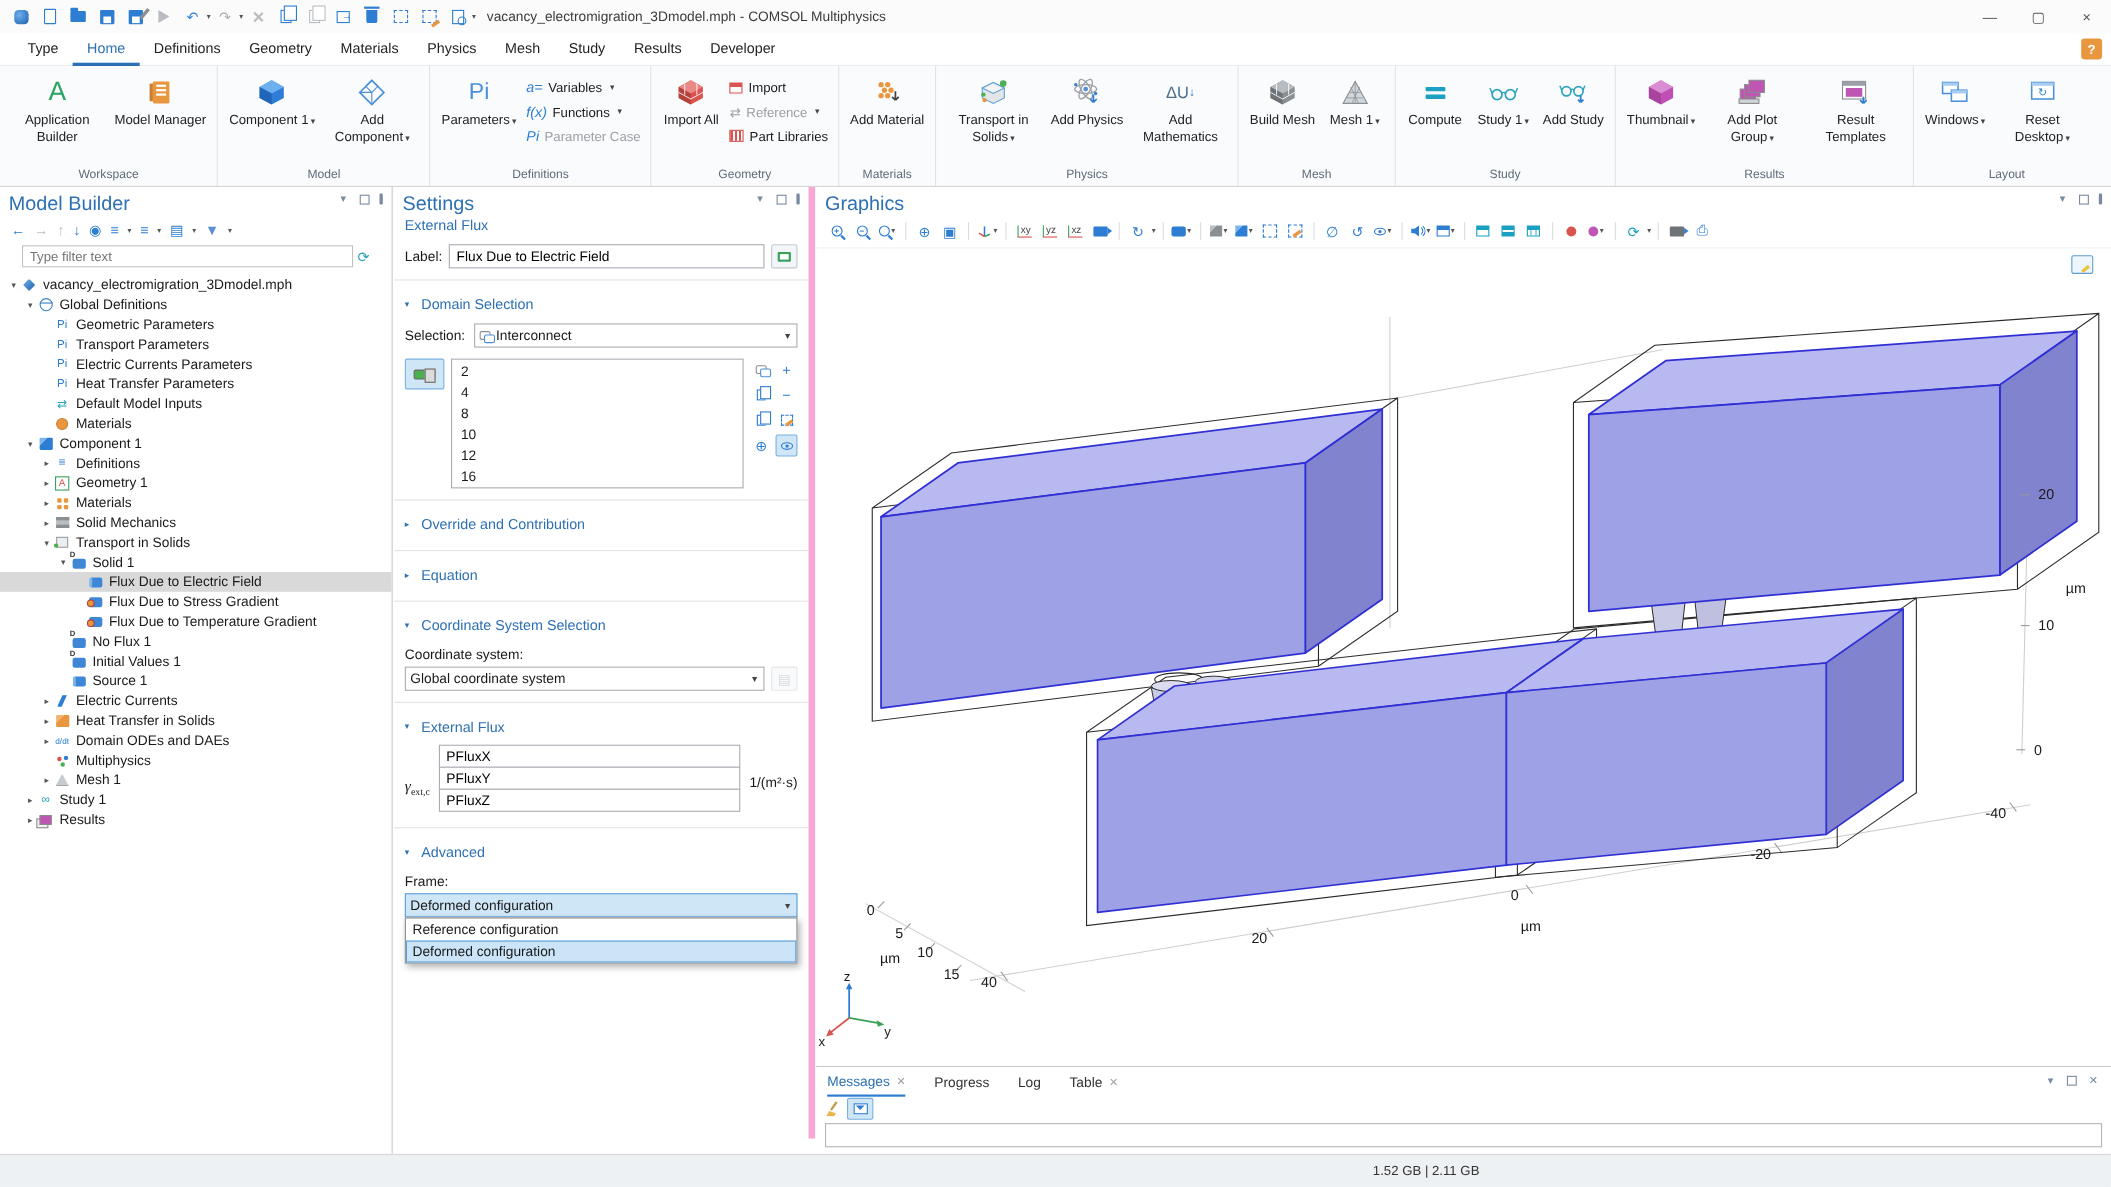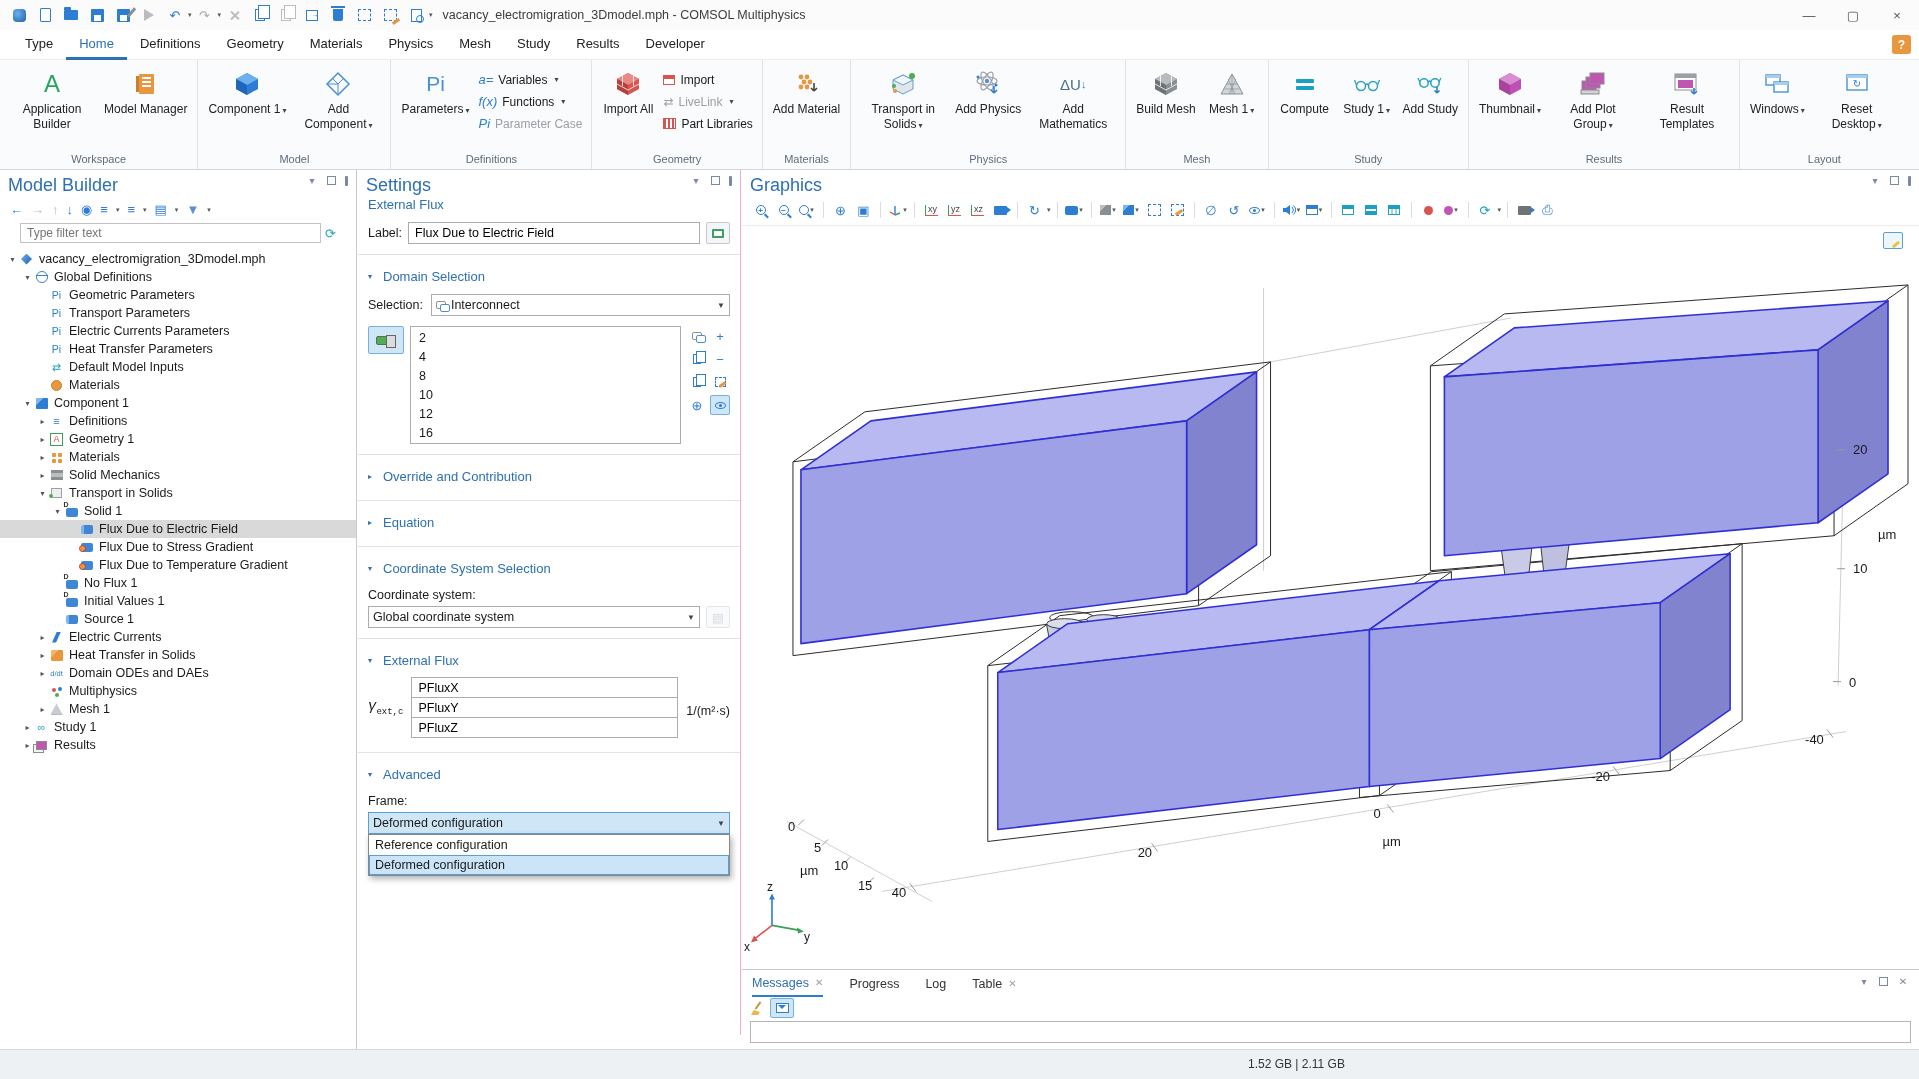--- a/index.html
+++ b/index.html
@@ -94,21 +94,21 @@
 .ti-bdot{width:12px;height:9px;border-radius:2px;background:#3f87d6;position:relative}
 .ti-bdot::after{content:'';position:absolute;left:-2px;top:2px;width:5px;height:5px;border-radius:50%;background:#e8973f;border:1px solid #b5413d}
 .ti-ec{width:9px;height:11px;background:#2d7dd2;clip-path:polygon(55% 0,100% 0,45% 100%,0 100%);position:relative}
 .ti-ht{width:12px;height:11px;border-radius:1px;background:linear-gradient(135deg,#f2b56f 0 32%,#e8973f 32%)}
 .ti-ode{color:#2d7dd2;font-size:7.5px}
 .ti-mp{width:4px;height:4px;border-radius:50%;background:#d9534f;box-shadow:6px -1px 0 #2d7dd2,3px 5px 0 #4caf50;margin:-3px 6px 0 0}
 .ti-mesh{width:12px;height:11px;background:#c7ccd1;clip-path:polygon(50% 0,100% 100%,0 100%);border-bottom:1px solid #8a8f94}
 .ti-study{color:#2aa3bd;font-size:11px}
 .ti-res{width:11px;height:9px;background:#c056b4;border:1px solid #8b8b8b;box-shadow:-3px 3px 0 -1px #f2f2f2,-3px 3px 0 0 #8b8b8b}
 
-.sp{position:absolute;top:170px;left:358px;width:383px;bottom:44px;border-right:1px solid #f9a8d4;background:#fff;overflow:hidden}
+.sp{position:absolute;top:170px;left:358px;width:383px;bottom:44px;border-right:6px solid #f9a8d4;background:#fff;overflow:hidden}
 .sp-sub{color:#2d70b3;font-size:13px;padding:0 10px 6px}
 .sp-body{padding:4px 10px}
 .lrow{display:flex;align-items:center;gap:6px}
 .lrow input{flex:1;height:22px;border:1px solid #a9adb3;padding:0 6px;font:inherit}
 .iconbtn{width:24px;height:22px;border:1px solid #c8c8c8;border-radius:2px;background:#f2f6fa;display:flex;align-items:center;justify-content:center}
 .rename-ic{width:12px;height:9px;background:#3aa05a;border-radius:1px;position:relative}
 .rename-ic::after{content:'';position:absolute;inset:2px;background:#fff}
 .hr{border-top:1px solid #e3e3e3;margin:10px -10px 8px}
 .sect{display:flex;align-items:center;gap:7px;color:#2d70b3;font-size:13px;padding:6px 0}
 .schev{font-size:8px;color:#2d70b3;width:8px}
@@ -128,21 +128,21 @@
 .sbtn{width:20px;height:20px;border:1px solid transparent;border-radius:2px;display:flex;align-items:center;justify-content:center;color:#2d7dd2;font-size:13px}
 .sbtn.active{background:#cfe6f7;border-color:#7ab0e0}
 .eye{width:11px;height:7px;border:1.4px solid #2d7dd2;border-radius:50%;position:relative}
 .eye::after{content:'';position:absolute;left:3px;top:1px;width:3px;height:3px;border-radius:50%;background:#2d7dd2}
 .mini-copy{width:8px;height:10px;border:1.2px solid #2d7dd2;position:relative;background:#fff}
 .mini-copy::after{content:'';position:absolute;left:2px;top:-4px;width:8px;height:10px;border:1.2px solid #2d7dd2;background:#fff}
 .mini-brush{width:11px;height:10px;border:1.2px dashed #2d7dd2;position:relative}
 .mini-brush::after{content:'';position:absolute;right:-1px;bottom:0;width:7px;height:3px;background:#e8973f;transform:rotate(-35deg)}
 .coordrow{display:flex;align-items:center;gap:6px}
 .fluxrow{display:flex;align-items:flex-start;gap:8px;padding:4px 0}
-.gam{font-family:Liberation Mono, monospace;font-style:italic;font-size:14px;margin-top:20px}
+.gam{font-family:Liberation Serif, serif;font-style:italic;font-size:14px;margin-top:30px}
 .gam sub{font-size:9px;font-style:normal}
 .fluxfields{display:flex;flex-direction:column;gap:0;flex:1}
 .fluxfields input{height:21px;border:1px solid #a9adb3;margin-top:-1px;padding:0 6px;font:inherit}
 .unit{margin-top:26px;font-size:12.5px}
 .framewrap{position:relative}
 .combo.focus{background:#cfe6f7;border-color:#5c9fd6}
 .popup{position:absolute;left:0;right:0;top:22px;background:#fff;border:1px solid #888;box-shadow:2px 3px 6px rgba(0,0,0,.3);z-index:10}
 .opt{height:20px;line-height:20px;padding:0 6px}
 .opt.sel{background:#cbe4f7;outline:1.4px solid #5c9fd6;outline-offset:-1.4px}
 
@@ -347,21 +347,21 @@
         </div>
         <div class="rlab">Import All</div>
       </div>
       <div class="rsmall">
         <div class="rsrow">
             <span class="winic" style="border-color:#d9534f;border-top-color:#d9534f;background:#fff"></span>
             <span>Import</span>
           </div>
         <div class="rsrow dis">
             <span>⇄</span>
-            <span>LiveLink</span>
+            <span>Reference</span>
             <span class="chev">▾</span>
           </div>
         <div class="rsrow">
             <span style="width:13px;height:11px;background:repeating-linear-gradient(90deg,#d9534f 0 2px,#fff 2px 4px);border:1px solid #d9534f"></span>
             <span>Part Libraries</span>
           </div>
       </div>
     </div>
     <div class="rglabel">Geometry</div>
   </div>

